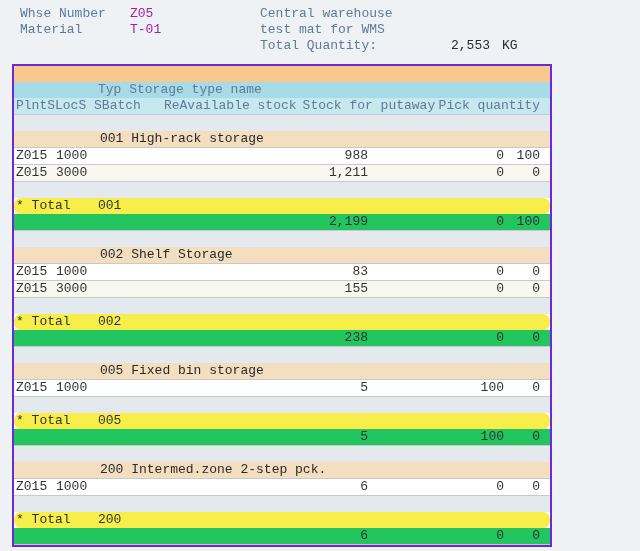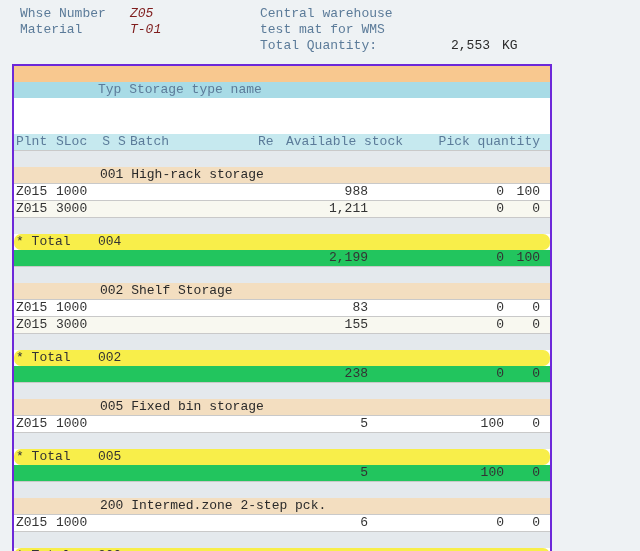--- a/index.html
+++ b/index.html
@@ -20,22 +20,21 @@
   .hdr-row {
     display: flex;
     line-height: 16px;
   }
   .hdr-lbl {
     width: 110px;
     color: #5b7b99;
   }
   .hdr-val1 {
     width: 130px;
-    color: #7f1d1d;
-    font-style: italic;
+    color: #a21caf;
   }
   .hdr-val2 {
     color: #5b7b99;
   }
   .hdr-totalqty {
     display: flex;
   }
   .hdr-totalqty .lbl {
     width: 370px;
     padding-left: 240px;
@@ -68,21 +67,21 @@
   .c-plnt { width: 40px; padding-left: 2px; }
   .c-sloc { width: 42px; }
   .c-sts  { width: 32px; text-align: center;}
   .c-batch{ width: 128px; }
   .c-re   { width: 28px; }
   .c-avail{ width: 82px; text-align: right; padding-right: 6px;}
   .c-put  { width: 130px; text-align: right; padding-right: 6px;}
   .c-pick { flex: 1; text-align: right; padding-right: 10px;}
   .bg-orange { background: #f8c88f; }
   .bg-blue1  { background: #a8dbe6; }
-  .bg-blue2  { background: #c6e9ef; margin-top: 36px; }
+  .bg-blue2  { background: #c6e9ef; }
   .bg-grey   { background: #e4e9ed; }
   .bg-beige  { background: #f3dec0; }
   .bg-white  { background: #ffffff; }
   .bg-offw   { background: #f8f8f0; }
   .bg-yellow { background: #f8ee4a; border-radius: 7px; }
   .bg-ylight { background: #22c55e; }
   .sec-hdr-text {
     padding-left: 84px;
     color: #5b7b99;
   }
@@ -122,30 +121,31 @@
     <div class="row bg-blue1 no-border">
       <span class="sec-hdr-text">Typ Storage type name</span>
     </div>
     <div class="row bg-blue2 col-hdr">
       <span class="c-plnt">Plnt</span>
       <span class="c-sloc">SLoc</span>
       <span class="c-sts">S S</span>
       <span class="c-batch">Batch</span>
       <span class="c-re">Re</span>
       <span class="c-avail" style="width:120px;text-align:left;">Available stock</span>
+      <span class="c-put" style="text-align:left;">Stock for putaway</span>
       <span class="c-pick">Pick quantity</span>
     </div>
 
     <div id="groups-container">
         <div class="row bg-grey no-border"></div>
         <div class="row bg-beige"><span class="c-plnt"></span><span class="c-sloc"></span><span class="typ-cell" style="padding-left: 2px;">001 High-rack storage</span></div>
         <div class="row bg-white"><span class="c-plnt">Z015</span><span class="c-sloc">1000</span><span class="c-sts"></span><span class="c-batch"></span><span class="c-re"></span><span class="c-avail">988</span><span class="c-put">0</span><span class="c-pick">100</span></div>
         <div class="row bg-offw"><span class="c-plnt">Z015</span><span class="c-sloc">3000</span><span class="c-sts"></span><span class="c-batch"></span><span class="c-re"></span><span class="c-avail">1,211</span><span class="c-put">0</span><span class="c-pick">0</span></div>
         <div class="row bg-grey no-border"></div>
-        <div class="row bg-yellow no-border"><span class="" style="width: 82px; padding-left: 2px;">* Total</span><span class="">004</span></div>
+        <div class="row bg-yellow no-border"><span class="" style="width: 82px; padding-left: 2px;">* Total</span><span class="">001</span></div>
         <div class="row bg-ylight"><span class="c-plnt"></span><span class="c-sloc"></span><span class="c-sts"></span><span class="c-batch"></span><span class="c-re"></span><span class="c-avail">2,199</span><span class="c-put">0</span><span class="c-pick">100</span></div>
         <div class="row bg-grey no-border"></div>
         <div class="row bg-beige"><span class="c-plnt"></span><span class="c-sloc"></span><span class="typ-cell" style="padding-left: 2px;">002 Shelf Storage</span></div>
         <div class="row bg-white"><span class="c-plnt">Z015</span><span class="c-sloc">1000</span><span class="c-sts"></span><span class="c-batch"></span><span class="c-re"></span><span class="c-avail">83</span><span class="c-put">0</span><span class="c-pick">0</span></div>
         <div class="row bg-offw"><span class="c-plnt">Z015</span><span class="c-sloc">3000</span><span class="c-sts"></span><span class="c-batch"></span><span class="c-re"></span><span class="c-avail">155</span><span class="c-put">0</span><span class="c-pick">0</span></div>
         <div class="row bg-grey no-border"></div>
         <div class="row bg-yellow no-border"><span class="" style="width: 82px; padding-left: 2px;">* Total</span><span class="">002</span></div>
         <div class="row bg-ylight"><span class="c-plnt"></span><span class="c-sloc"></span><span class="c-sts"></span><span class="c-batch"></span><span class="c-re"></span><span class="c-avail">238</span><span class="c-put">0</span><span class="c-pick">0</span></div>
         <div class="row bg-grey no-border"></div>
         <div class="row bg-beige"><span class="c-plnt"></span><span class="c-sloc"></span><span class="typ-cell" style="padding-left: 2px;">005 Fixed bin storage</span></div>

